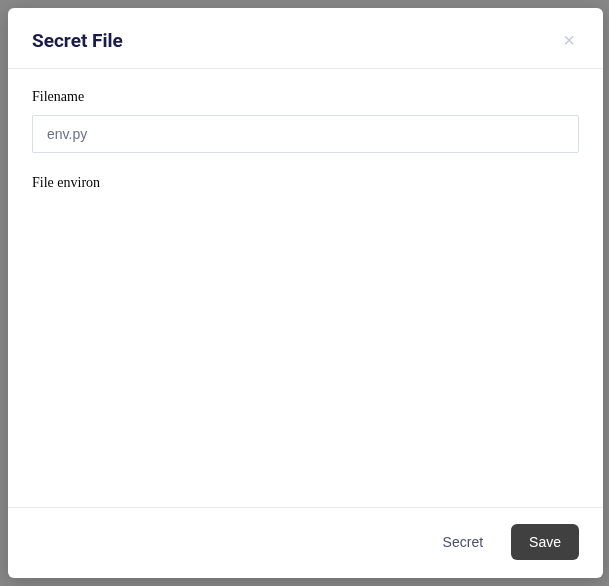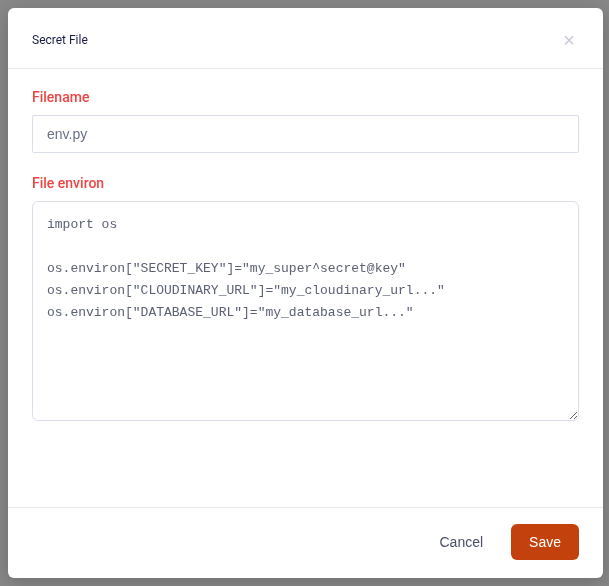--- a/index.html
+++ b/index.html
@@ -24,44 +24,45 @@
       flex-direction: column;
     }
     .modal-header {
       padding: 18px 24px 14px 24px;
       display: flex;
       justify-content: space-between;
       align-items: center;
       border-bottom: 1px solid #e8eaf0;
     }
     .modal-title {
-      font-size: 12px;
-      font-weight: 400;
+      font-size: 19px;
+      font-weight: 700;
       color: #1a1c48;
     }
     .close-btn {
       background: none;
       border: none;
       cursor: pointer;
       font-size: 20px;
       color: #c4c9d6;
       line-height: 1;
       padding: 4px;
     }
     .modal-body {
       padding: 20px 24px 24px 24px;
       flex: 1;
       overflow: auto;
     }
     .field-label {
       font-size: 14px;
-      color: #ef4444;
+      color: #000000;
       font-weight: 500;
       margin-bottom: 10px;
       display: block;
+      font-family: Liberation Serif, serif;
     }
     .text-input {
       width: 100%;
       padding: 10px 14px;
       border: 1px solid #d9dee9;
       border-radius: 2px;
       font-size: 14px;
       color: #6b7189;
       background: #fff;
     }
@@ -94,45 +95,40 @@
       padding: 10px 18px;
       font-size: 14px;
       font-weight: 500;
       cursor: pointer;
     }
     .btn-cancel {
       background: transparent;
       color: #4a4f6a;
     }
     .btn-save {
-      background: #c2410c;
+      background: #404040;
       color: #fff;
     }
   </style>
 </head>
 <body>
 
 <div class="modal">
   <div class="modal-header">
     <h2 class="modal-title">Secret File</h2>
     <button class="close-btn">
       <span>×</span>
     </button>
   </div>
   <div class="modal-body">
     <div class="field-group">
       <label class="field-label">Filename</label>
       <input type="text" class="text-input" value="env.py" style="">
     </div>
     <div class="field-group">
       <label class="field-label">File environ</label>
-      <textarea class="textarea" spellcheck="true" style="">import os
-
-os.environ["SECRET_KEY"]="my_super^secret@key"
-os.environ["CLOUDINARY_URL"]="my_cloudinary_url..."
-os.environ["DATABASE_URL"]="my_database_url..."</textarea>
     </div>
   </div>
   <div class="modal-footer">
-    <button class="btn btn-cancel">Cancel</button>
+    <button class="btn btn-cancel">Secret</button>
     <button class="btn btn-save">Save</button>
   </div>
 </div>
 
 </body></html>

